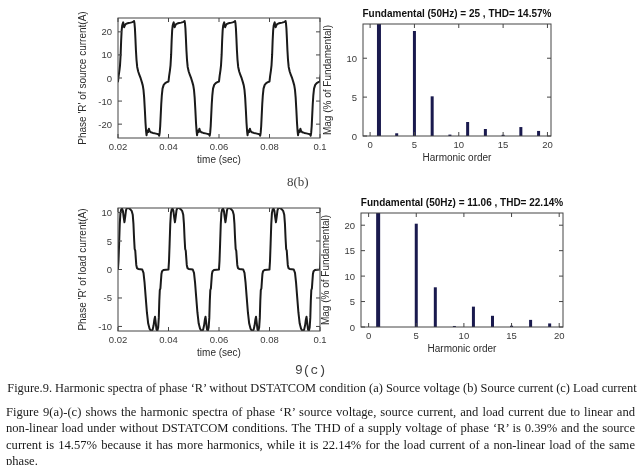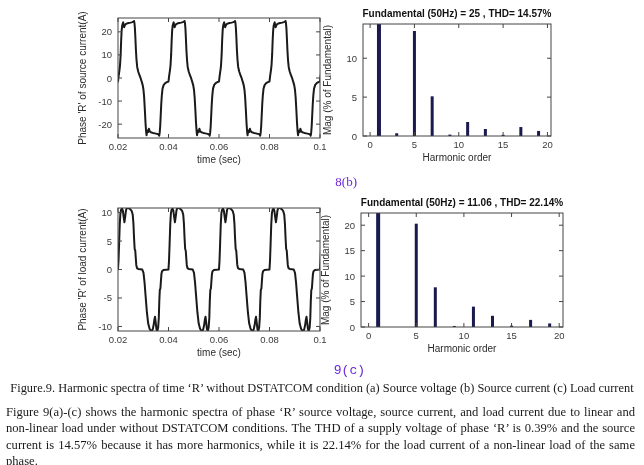--- a/index.html
+++ b/index.html
@@ -9,22 +9,22 @@
     background:#ffffff;
     font-family:"Liberation Serif", serif;
     color:#1a1a1a;
     overflow:hidden;
   }
   #figure-svg{position:absolute;left:0;top:0;}
   .tick{font:9.5px "Liberation Sans", sans-serif;fill:#3a3a3a;}
   .axlabel{font:10px "Liberation Sans", sans-serif;fill:#2b2b2b;}
   .charttitle{font:bold 10px "Liberation Sans", sans-serif;fill:#111111;}
   .sublabel{
-    position:absolute;width:70px;text-align:right;
-    font-size:13px;color:#6d28d9;
+    position:absolute;width:70px;text-align:left;
+    font-size:13px;color:#404040;
   }
   #sublabel-b{left:287px;top:174px;}
   #sublabel-c{left:295px;top:363px;font-family:Liberation Mono, monospace;}
   .figcaption{
     position:absolute;left:0;right:0;top:381px;
     text-align:center;font-size:12.4px;color:#1a1a1a;white-space:nowrap;
   }
   .bodytext{
     position:absolute;left:6px;right:9px;top:404px;
     font-size:12.6px;line-height:16.4px;text-align:justify;color:#1a1a1a;
@@ -204,17 +204,17 @@
         <text x="462" y="352" text-anchor="middle" class="axlabel">Harmonic order</text>
         <text x="329" y="270" text-anchor="middle" class="axlabel" transform="rotate(-90 329 270)">Mag (% of Fundamental)</text>
         <text x="462" y="206" text-anchor="middle" class="charttitle">Fundamental (50Hz) = 11.06 , THD= 22.14%</text>
       </g>
     </svg>
 
   <div id="sublabel-b" class="sublabel">8(b)</div>
 
   <div id="sublabel-c" class="sublabel">9(c)</div>
 
-  <div class="figcaption">Figure.9. Harmonic spectra of time ‘R’ without DSTATCOM condition (a) Source voltage  (b) Source current (c) Load current</div>
+  <div class="figcaption">Figure.9. Harmonic spectra of phase ‘R’ without DSTATCOM condition (a) Source voltage  (b) Source current (c) Load current</div>
 
   <div class="bodytext">Figure 9(a)-(c)  shows the harmonic spectra of phase ‘R’ source voltage, source current, and load current due to linear and non-linear load under without DSTATCOM conditions. The THD of a supply voltage of phase ‘R’ is 0.39% and the source current is 14.57% because it has more harmonics, while it is 22.14%  for the load current of a non-linear load of the same phase.</div>
 
 </div>
 
 </body></html>

